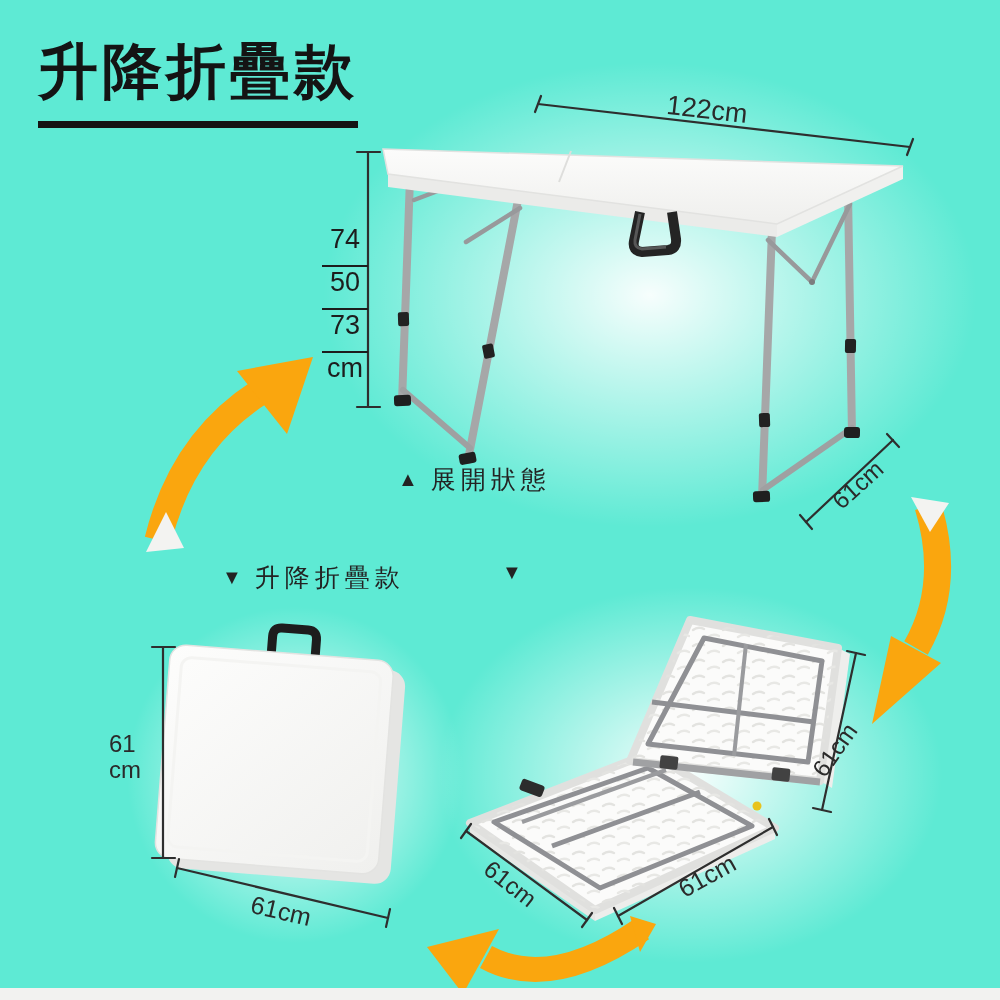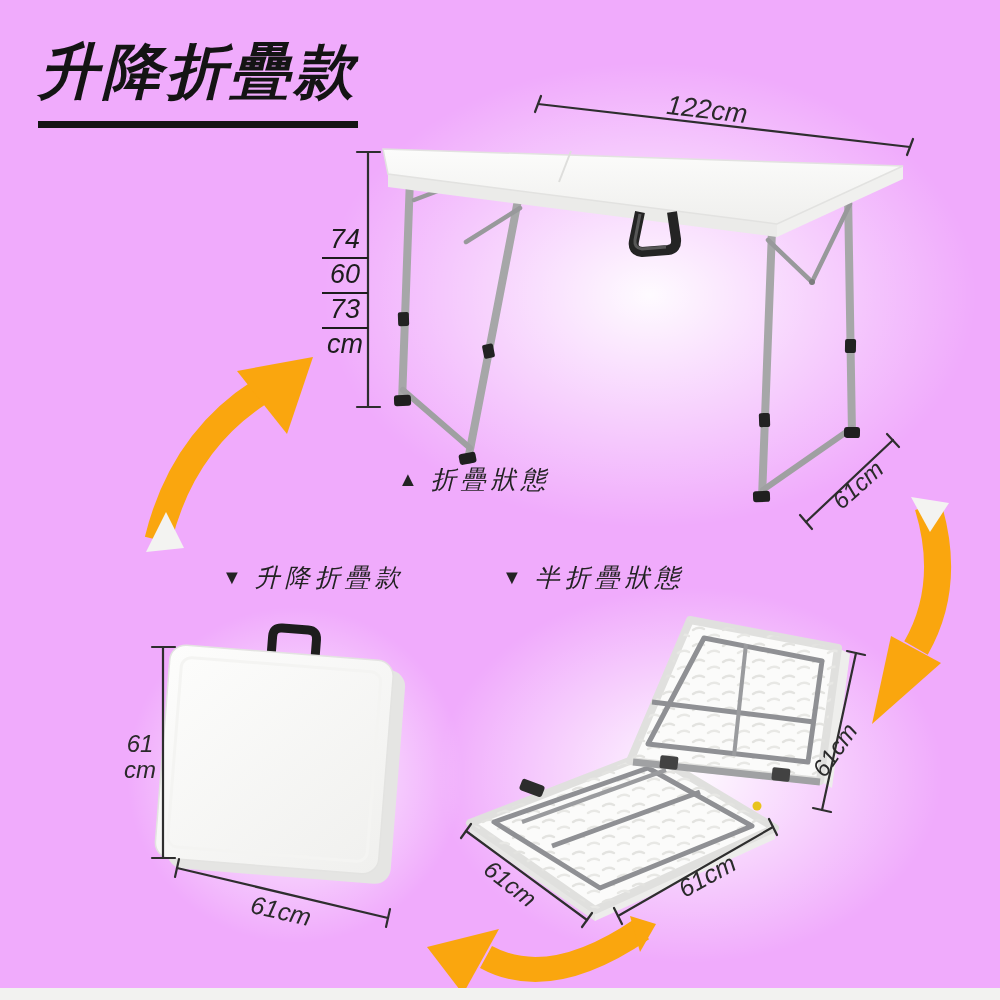--- a/index.html
+++ b/index.html
@@ -1,34 +1,34 @@
 <!DOCTYPE html>
 <html><head>
 <meta charset="utf-8">
 <style>
   html,body{margin:0;padding:0;background:#f2f2f0;}
   body{font-family:"Liberation Sans","DejaVu Sans",sans-serif;color:#1d1d1d;}
-  .stage{position:relative;width:1000px;height:988px;overflow:hidden;background:#f0abfc;font-style:italic;}
+  .stage{position:relative;width:1000px;height:988px;overflow:hidden;background:#5eead4;}
   .glow{position:absolute;border-radius:50%;
         background:radial-gradient(ellipse at center, rgba(255,255,255,0.95) 0%, rgba(255,255,255,0) 70%);
         z-index:0;}
   .glow-main{left:320px;top:60px;width:660px;height:470px;}
   .glow-folded{left:125px;top:605px;width:340px;height:340px;}
   .glow-half{left:435px;top:585px;width:510px;height:380px;}
   .svg-layer{position:absolute;left:0;top:0;width:1000px;height:1000px;z-index:1;}
   .txt{position:absolute;z-index:2;}
   .title{left:38px;top:32px;font-size:60px;font-weight:900;letter-spacing:4px;color:#141414;white-space:nowrap;}
   .title-underline{position:absolute;left:38px;top:121px;width:320px;height:7px;background:#141414;z-index:2;}
   .state-label{display:flex;align-items:center;font-size:25px;letter-spacing:5px;color:#232323;white-space:nowrap;}
   .state-label .tri{font-size:20px;letter-spacing:0;margin-right:13px;}
   .dim{font-size:24px;color:#2a2a2a;white-space:nowrap;transform-origin:center;}
   .h-stack{left:322px;top:224px;width:46px;text-align:center;font-size:27px;line-height:1.0;color:#1d1d1d;}
-  .h-stack .hv{padding:2px 0 4px 0;}
+  .h-stack .hv{padding:2px 0 12px 0;}
   .h-stack .u{border-bottom:2.5px solid #1d1d1d;}
-  .f-stack{left:117px;top:731px;width:46px;text-align:center;font-size:24px;line-height:1.1;color:#2a2a2a;}
+  .f-stack{left:109px;top:731px;width:46px;font-size:24px;line-height:1.1;color:#2a2a2a;}
 </style>
 </head>
 <body>
 
 <div class="stage">
 
   <div class="glow glow-main"></div>
   <div class="glow glow-folded"></div>
   <div class="glow glow-half"></div>
 
@@ -164,37 +164,36 @@
       <line x1="831" y1="812" x2="813" y2="808"></line>
       <line x1="865" y1="655" x2="847" y2="651"></line>
     </g>
   </svg>
 
   <div class="txt title">升降折疊款</div>
   <div class="title-underline"></div>
 
   <div class="txt state-label" style="left:398px;top:463px;">
     <span class="tri">▲</span>
-    <span>折疊狀態</span>
+    <span>展開狀態</span>
   </div>
   <div class="txt state-label" style="left:222px;top:561px;">
     <span class="tri">▼</span>
     <span>升降折疊款</span>
   </div>
   <div class="txt state-label" style="left:502px;top:561px;">
     <span class="tri">▼</span>
-    <span>半折疊狀態</span>
   </div>
 
   <div class="txt dim" style="left:707px;top:110px;transform:translate(-50%,-50%) rotate(6.5deg);font-size:27px;">122cm</div>
   <div class="txt dim" style="left:858px;top:485px;transform:translate(-50%,-50%) rotate(-42deg);">61cm</div>
 
   <div class="txt h-stack">
     <div class="hv u">74</div>
-    <div class="hv u">60</div>
+    <div class="hv u">50</div>
     <div class="hv u">73</div>
     <div class="hv">cm</div>
   </div>
 
   <div class="txt f-stack">
     <div>61</div>
     <div>cm</div>
   </div>
   <div class="txt dim" style="left:281px;top:911px;transform:translate(-50%,-50%) rotate(13deg);font-size:25px;">61cm</div>
 

